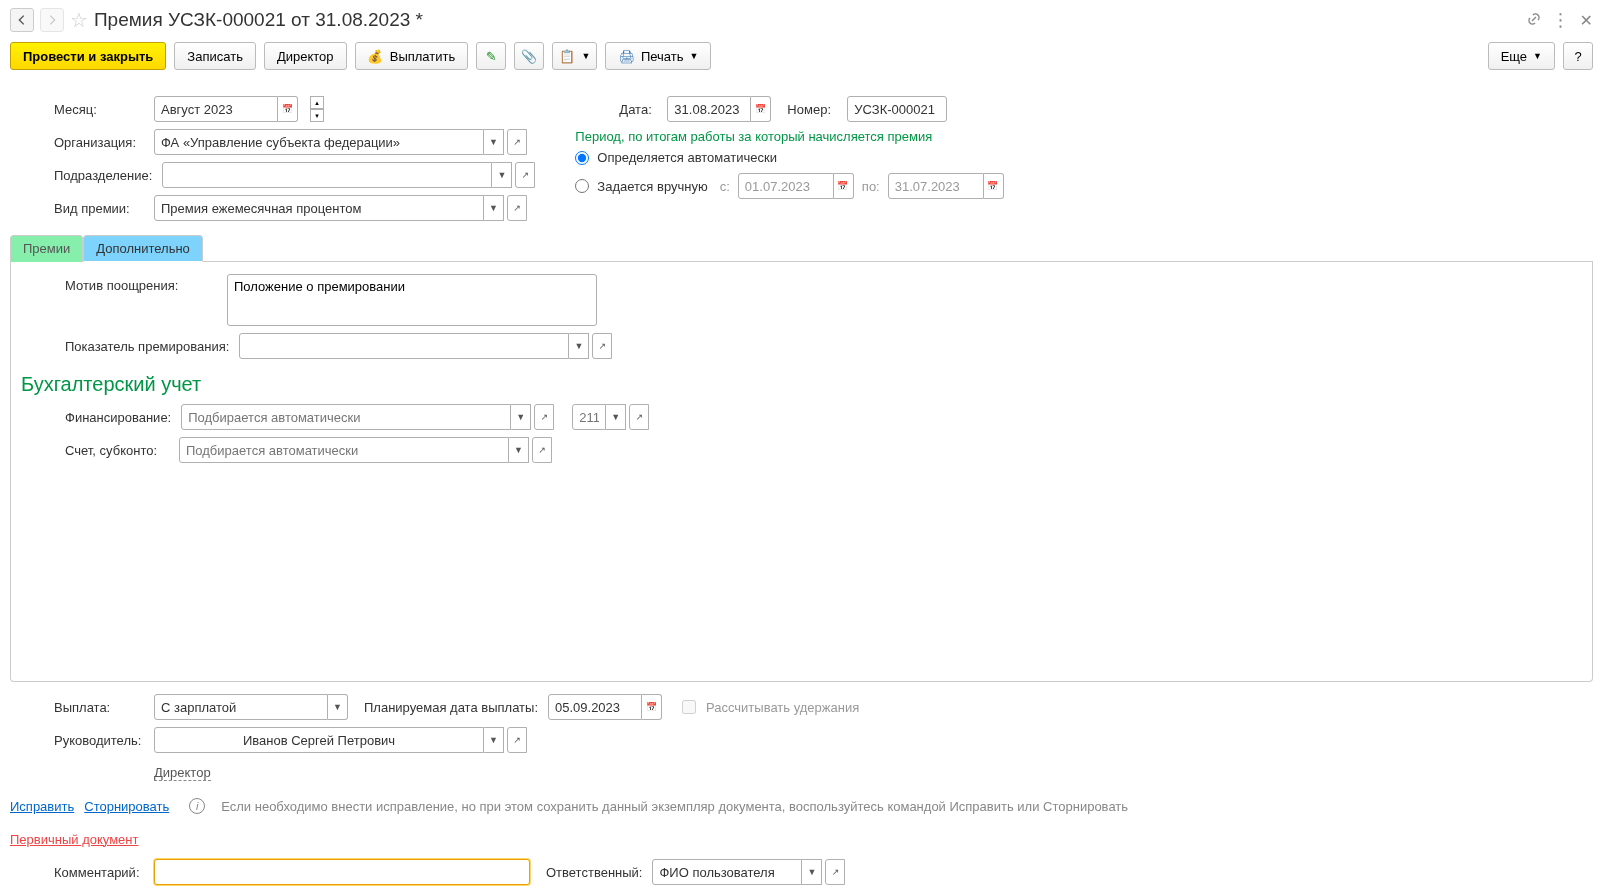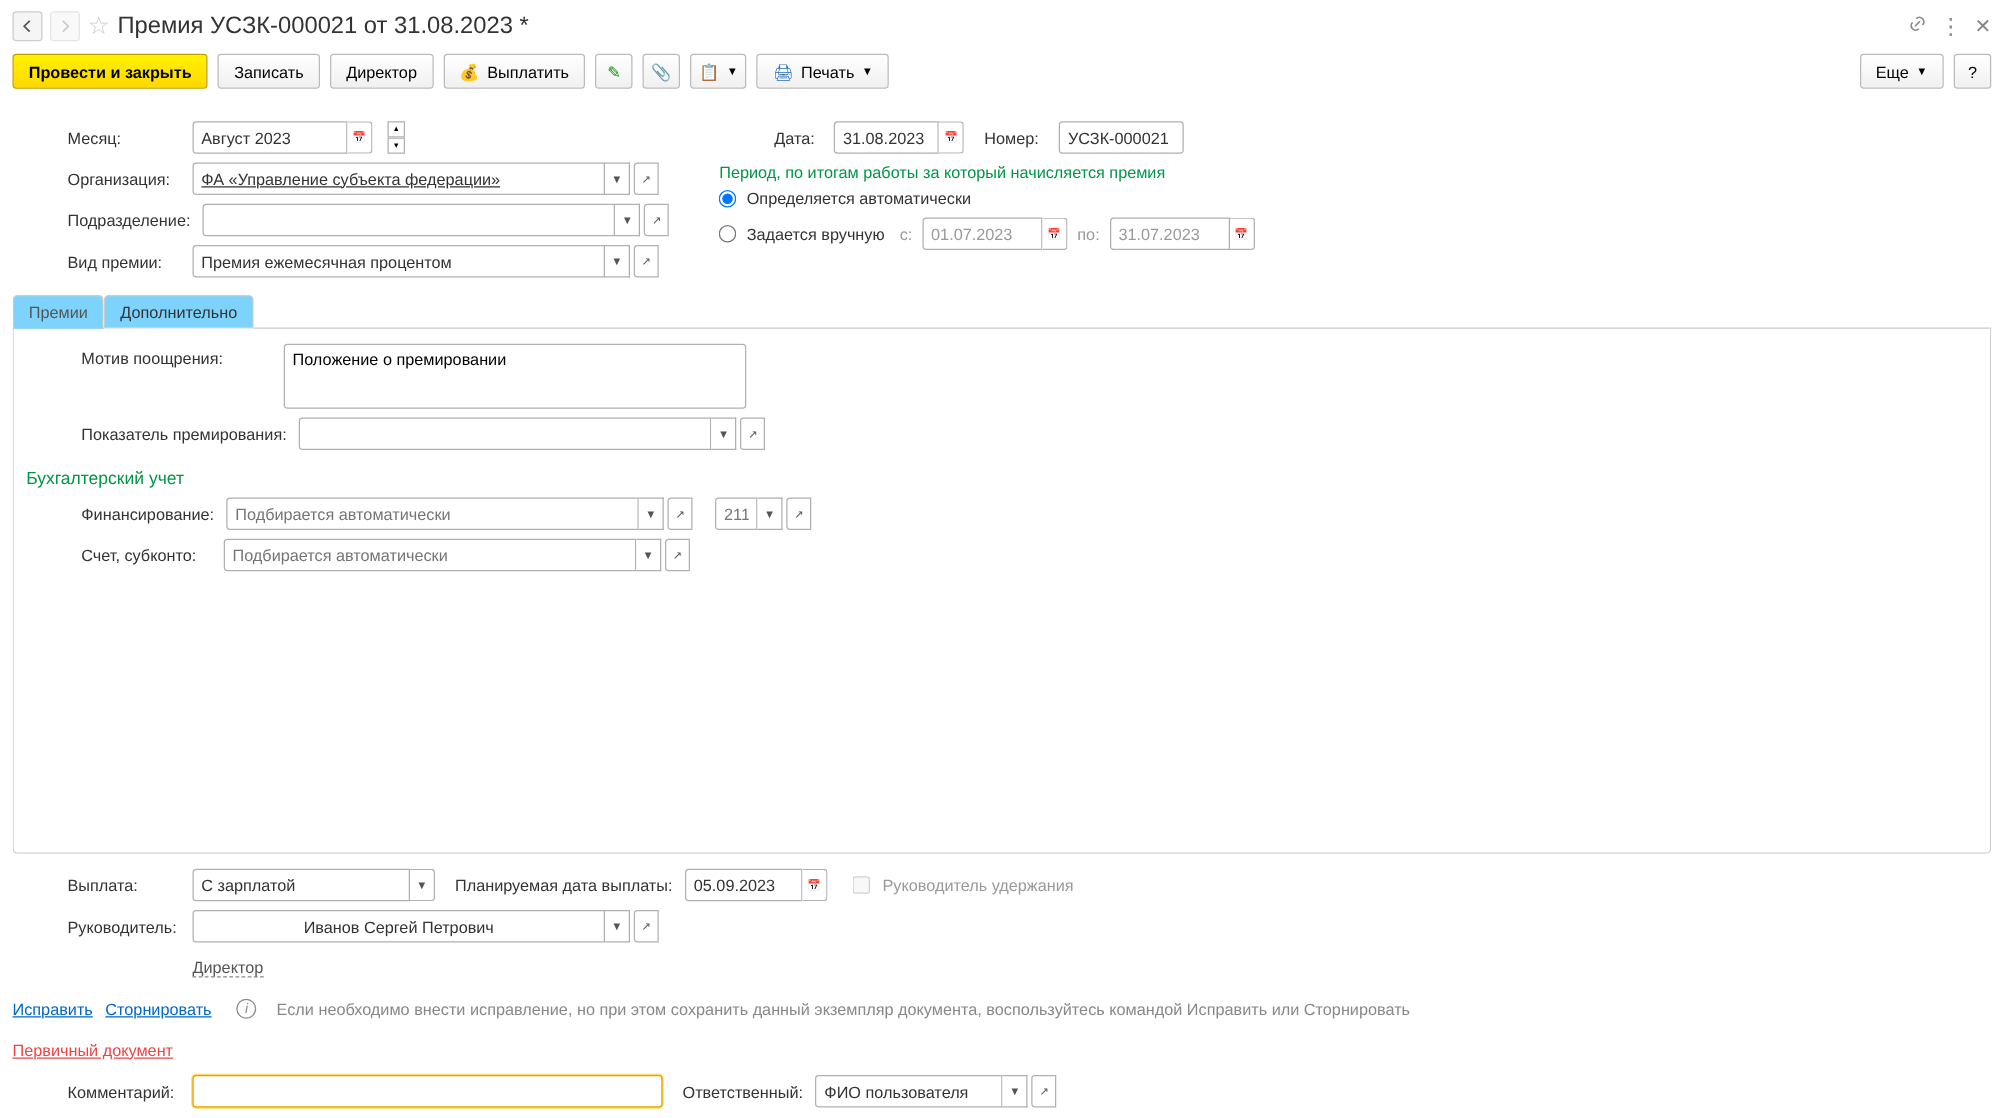--- a/index.html
+++ b/index.html
@@ -29,25 +29,25 @@
 .two-col { display: flex; gap: 40px; }
 .col-left {}
 .col-right {}
 .green-head { color: #009646; font-size: 13px; margin-bottom: 6px; }
 .radio-row { display: flex; align-items: center; gap: 8px; margin-bottom: 8px; }
 .radio-row input[type=radio] { width: 14px; height: 14px; }
 .inline-lbl { color: #333; }
 .inline-lbl.dim { color: #999; }
 .tabs { display: flex; border-bottom: 1px solid #ccc; margin-top: 6px; }
 .tab { padding: 5px 12px; border: 1px solid transparent; border-bottom: none; cursor: pointer; position: relative; bottom: -1px; border-radius: 4px 4px 0 0; }
-.tab.inactive { background: #7dd3fc; border-color: #ccc; color: #555; }
+.tab.inactive { background: #86efac; border-color: #ccc; color: #555; }
 .tab.active { background: #7dd3fc; border-color: #ccc; border-bottom: 1px solid #fff; }
 .tab-body { border: 1px solid #ccc; border-top: none; padding: 12px 10px; min-height: 420px; border-radius: 0 0 4px 4px; }
 .textarea { width: 370px; height: 52px; border: 1px solid #b0b0b0; border-radius: 3px; padding: 4px 6px; font-size: 13px; font-family: Arial; resize: none; }
-.section-head { color: #009646; font-size: 14px; margin: 14px 0 8px; }
+.section-head { color: #009646; font-size: 20px; margin: 14px 0 8px; }
 .bottom { margin-top: 12px; }
 .link { color: #0066cc; text-decoration: underline; cursor: pointer; }
 .link-green { color: #ef4444; text-decoration: underline; cursor: pointer; }
 .dashed { border-bottom: 1px dashed #888; color: #555; cursor: pointer; display: inline-block; }
 .hint { color: #888; }
 .info-icon { display: inline-flex; width: 16px; height: 16px; border: 1px solid #888; border-radius: 50%; align-items: center; justify-content: center; font-size: 11px; font-style: italic; color: #888; margin: 0 6px 0 10px; }
 .cb { width: 14px; height: 14px; }
 .focus-field { border: 1px solid #e6a200; box-shadow: 0 0 0 1px #ffd766; outline: none; }
 .icon-svg { width: 14px; height: 14px; }
 </style>
@@ -120,21 +120,21 @@
           </button>
       </div>
       <div class="stepper">
         <button>▴</button>
         <button>▾</button>
       </div>
     </div>
     <div class="row">
       <span class="lbl">Организация:</span>
       <div class="input-wrap">
-        <input class="txt" style="width: 330px; border-radius: 3px 0px 0px 3px; text-decoration: underline;" value="ФА «Управление субъекта федерации»">
+        <input class="txt" style="width: 330px; border-radius: 3px 0px 0px 3px;" value="ФА «Управление субъекта федерации»">
         <button class="dd-btn">▼</button>
         <button class="dd-btn sep">↗</button>
       </div>
     </div>
     <div class="row">
       <span class="lbl">Подразделение:</span>
       <div class="input-wrap">
         <input class="txt" style="width: 330px; border-radius: 3px 0px 0px 3px;" value="">
         <button class="dd-btn">▼</button>
         <button class="dd-btn sep">↗</button>
@@ -237,21 +237,21 @@
       <button class="dd-btn">▼</button>
     </div>
     <span class="lbl" style="min-width:auto; margin-left:6px;">Планируемая дата выплаты:</span>
     <div class="input-wrap">
       <input class="txt" style="width: 94px; border-radius: 3px 0px 0px 3px;" value="05.09.2023">
       <button class="dd-btn">
           <span>📅</span>
         </button>
     </div>
     <input type="checkbox" class="cb" disabled="" style="margin-left: 10px;">
-    <span class="inline-lbl dim">Руководитель удержания</span>
+    <span class="inline-lbl dim">Рассчитывать удержания</span>
   </div>
   <div class="row">
     <span class="lbl">Руководитель:</span>
     <div class="input-wrap">
       <input class="txt" style="width: 330px; border-radius: 3px 0px 0px 3px; text-align: center;" value="Иванов Сергей Петрович">
       <button class="dd-btn">▼</button>
       <button class="dd-btn sep">↗</button>
     </div>
   </div>
   <div class="row">

